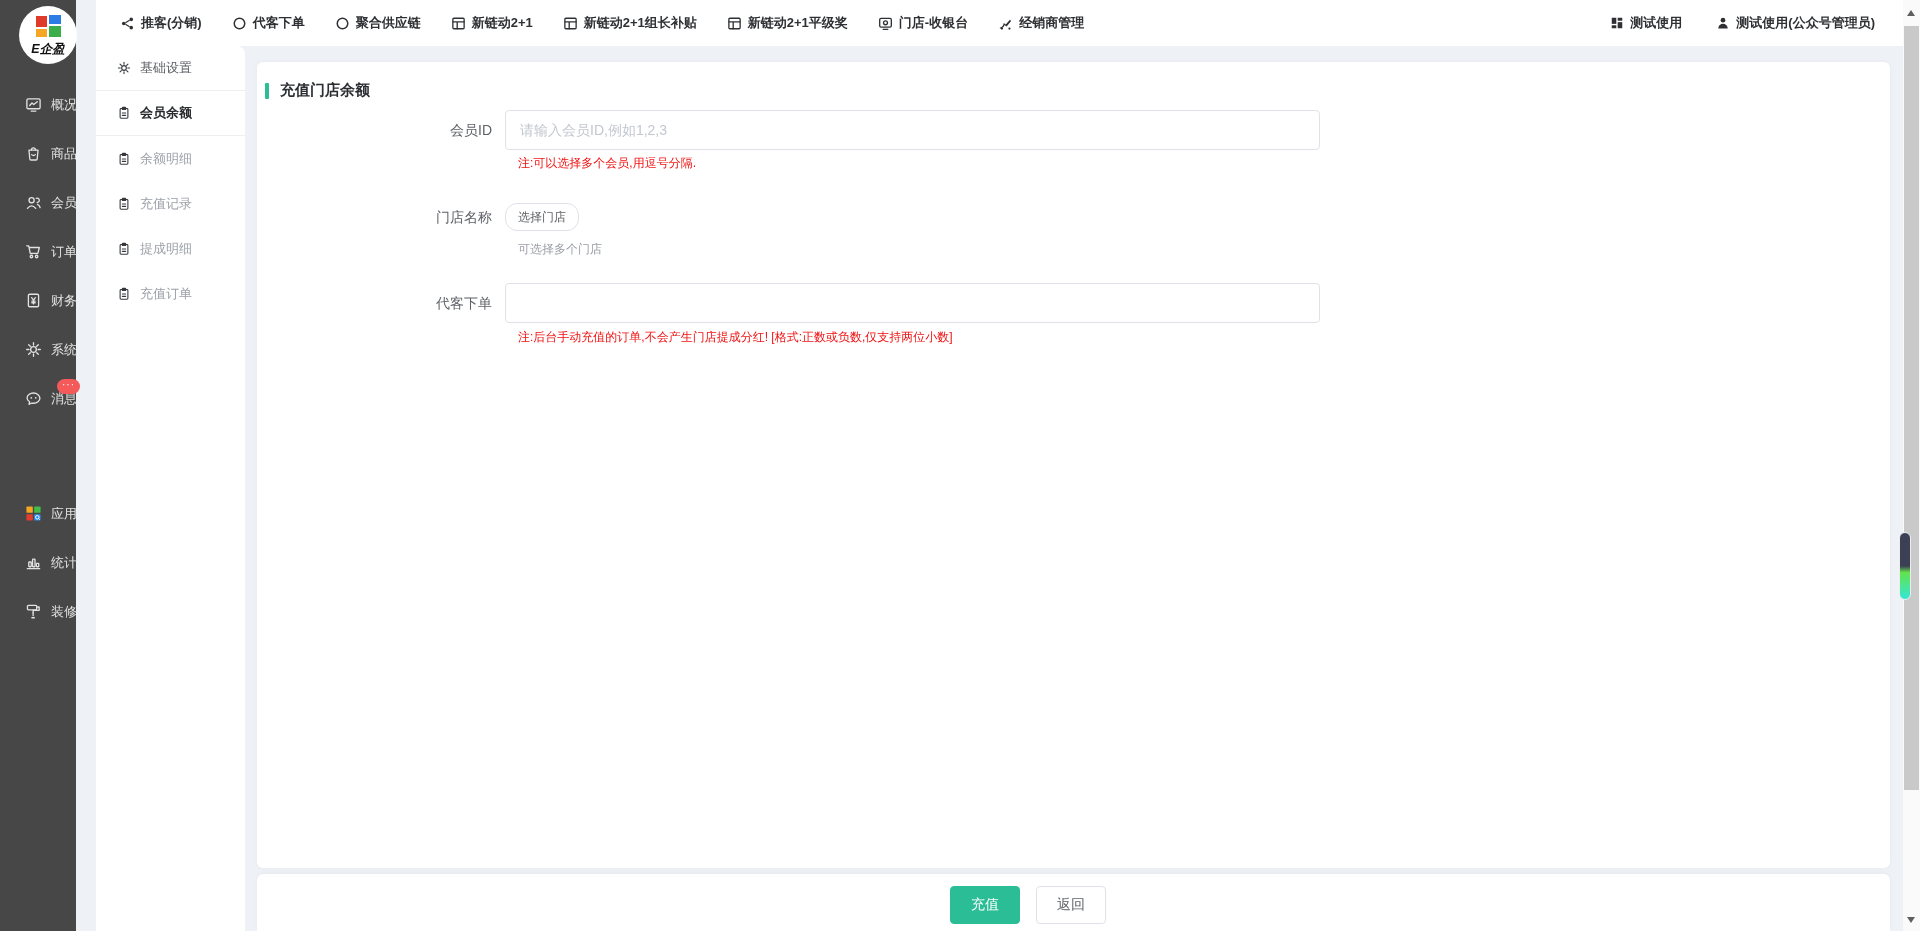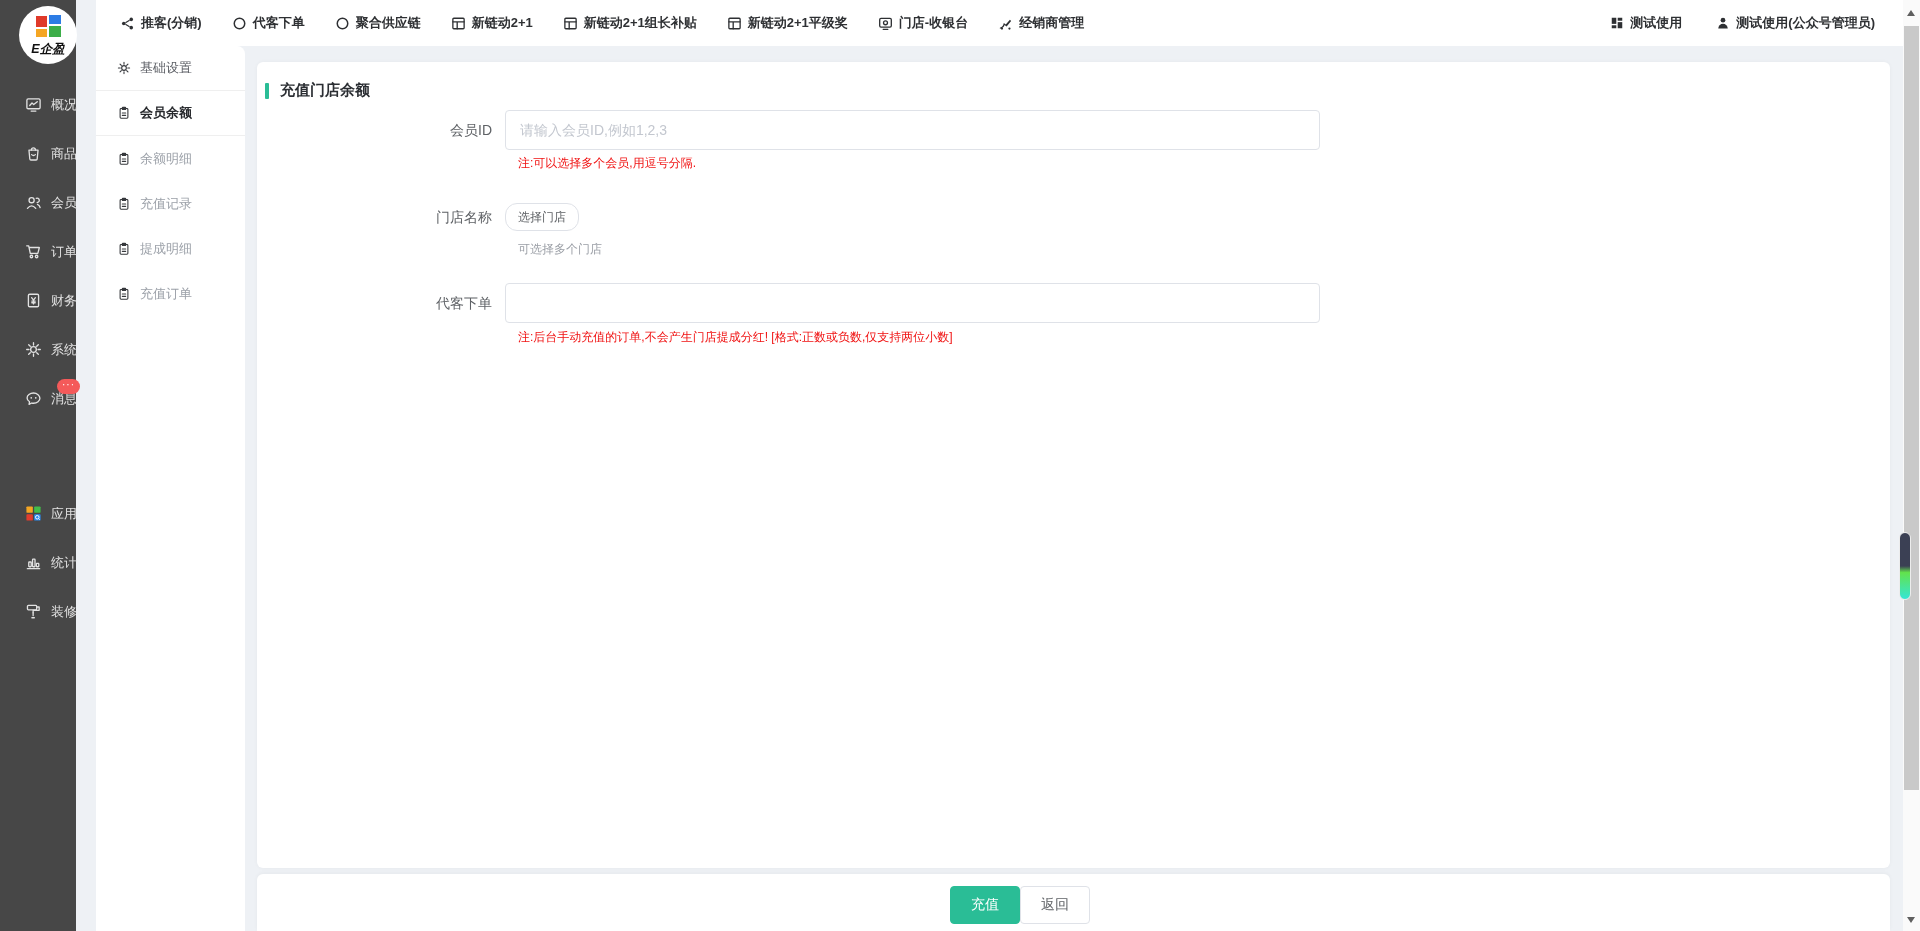--- a/index.html
+++ b/index.html
@@ -45,21 +45,21 @@
   input.text{width:815px;height:40px;border:1px solid #dfe2e8;border-radius:4px;padding:0 14px;font-size:14px;color:#333;outline:none;font-family:inherit;background:#fff}
   input.text::placeholder{color:#c3c7cf}
   .choose-btn{height:28px;padding:0 12px;background:#fff;border:1px solid #dfe2e8;border-radius:12px;font-size:12px;color:#5f6266;cursor:pointer;font-family:inherit}
   .note{position:absolute;left:261px;font-size:12px;white-space:nowrap}
   .note.red{color:#f01212}
   .note.gray{color:#9b9fa6}
   .n1{top:93px}.n2{top:179px}.n3{top:267px}
 
   
   .footer{position:absolute;left:257px;top:874px;width:1633px;height:57px;background:#fff;border-radius:6px 6px 0 0;box-shadow:0 -1px 4px rgba(0,0,0,.04);z-index:2}
-  .fbtns{position:absolute;top:12px;left:693px;display:flex;}
+  .fbtns{position:absolute;top:12px;left:693px;display:flex;gap:16px}
   .btn{height:38px;width:70px;border-radius:4px;font-size:14px;cursor:pointer;font-family:inherit}
   .btn.primary{background:#2abd96;border:1px solid #2abd96;color:#fff}
   .btn.plain{background:#fff;border:1px solid #dfe2e8;color:#5f6266}
 
   
   .scrollbar{position:absolute;right:0;top:0;width:17px;height:931px;background:#fafafa;z-index:10}
   .sb-thumb{position:absolute;left:1px;top:26px;width:15px;height:764px;background:#c9c9c9;cursor:pointer}
   .sb-up{position:absolute;top:10px;left:4px;width:0;height:0;border-left:4.5px solid transparent;border-right:4.5px solid transparent;border-bottom:6px solid #5f5f5f;cursor:pointer}
   .sb-down{position:absolute;bottom:8px;left:4px;width:0;height:0;border-left:4.5px solid transparent;border-right:4.5px solid transparent;border-top:6px solid #5f5f5f;cursor:pointer}
   .scroll-pill{position:absolute;left:1899px;top:532px;width:12px;height:68px;border-radius:7px;border:1px solid #ececec;background:linear-gradient(180deg,#3b4054 0%,#3b4054 50%,#62e34c 60%,#35e6d6 100%);z-index:11}

